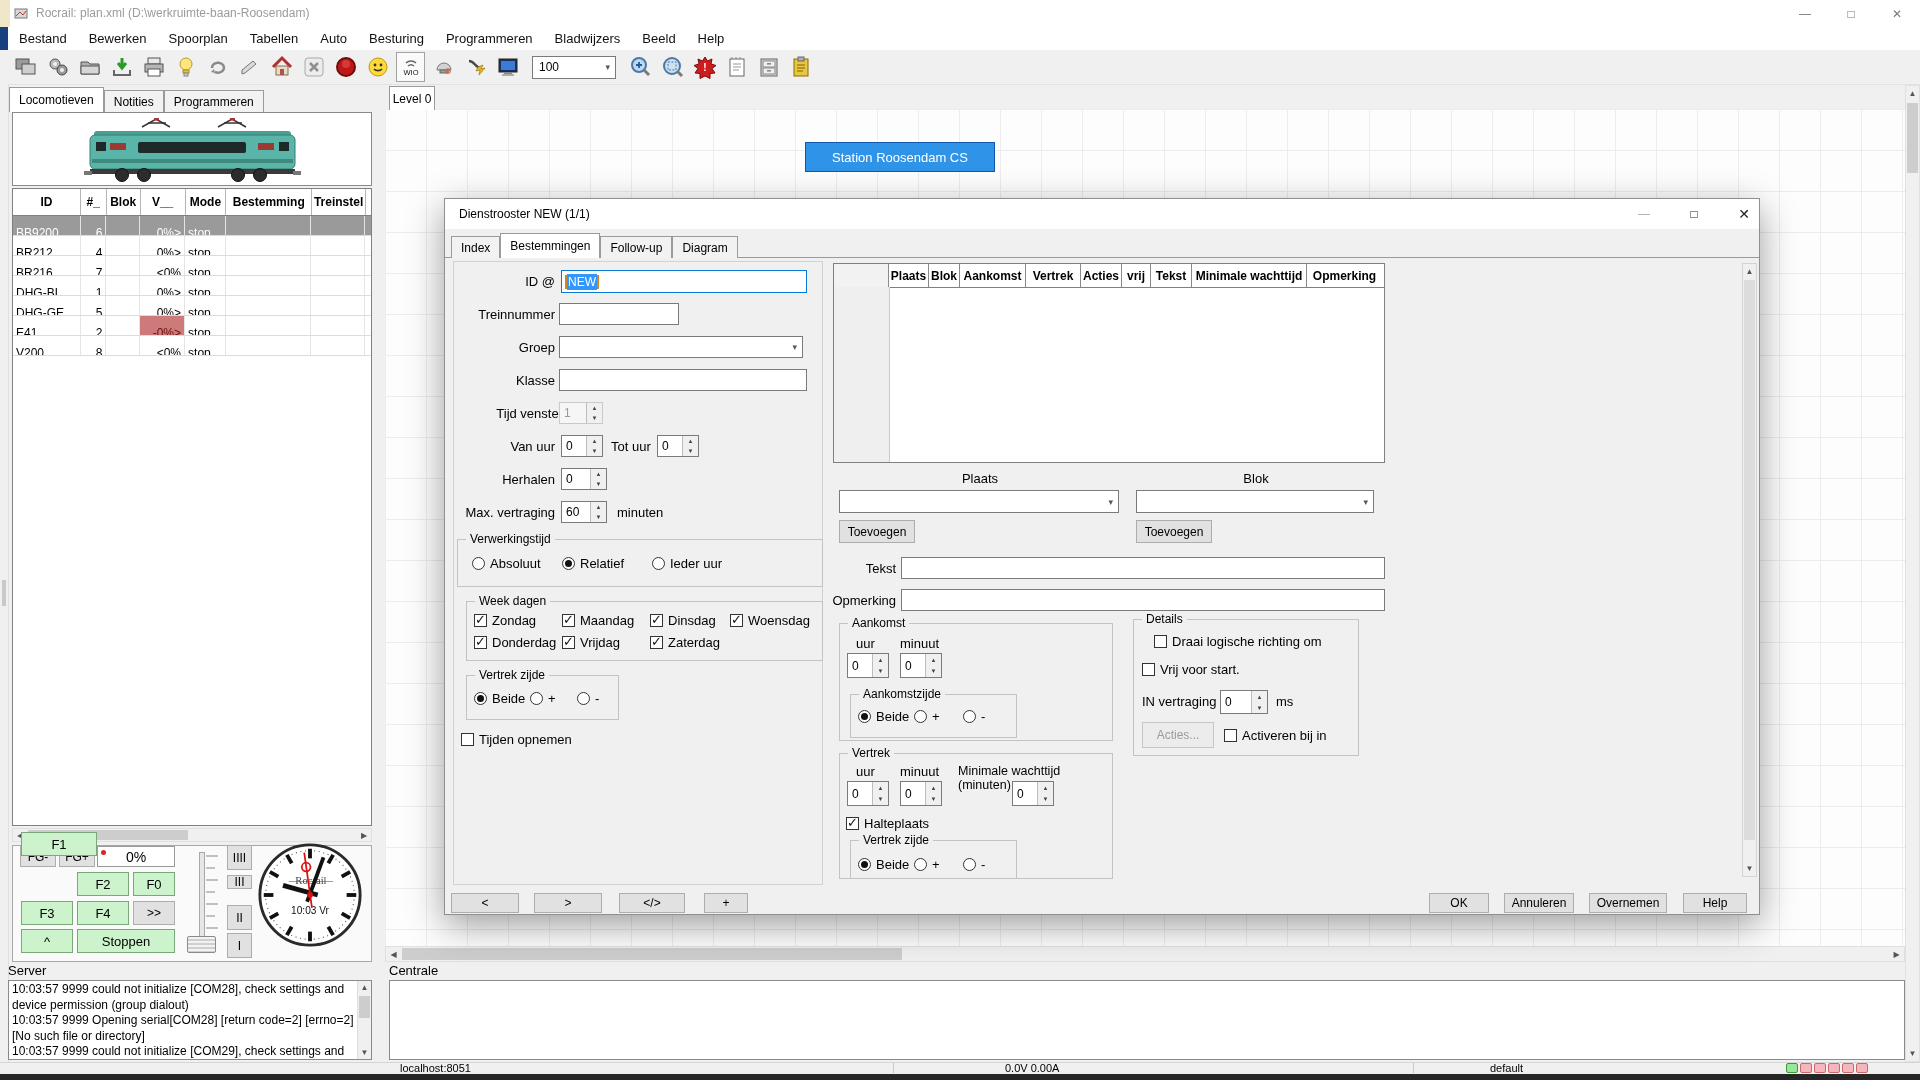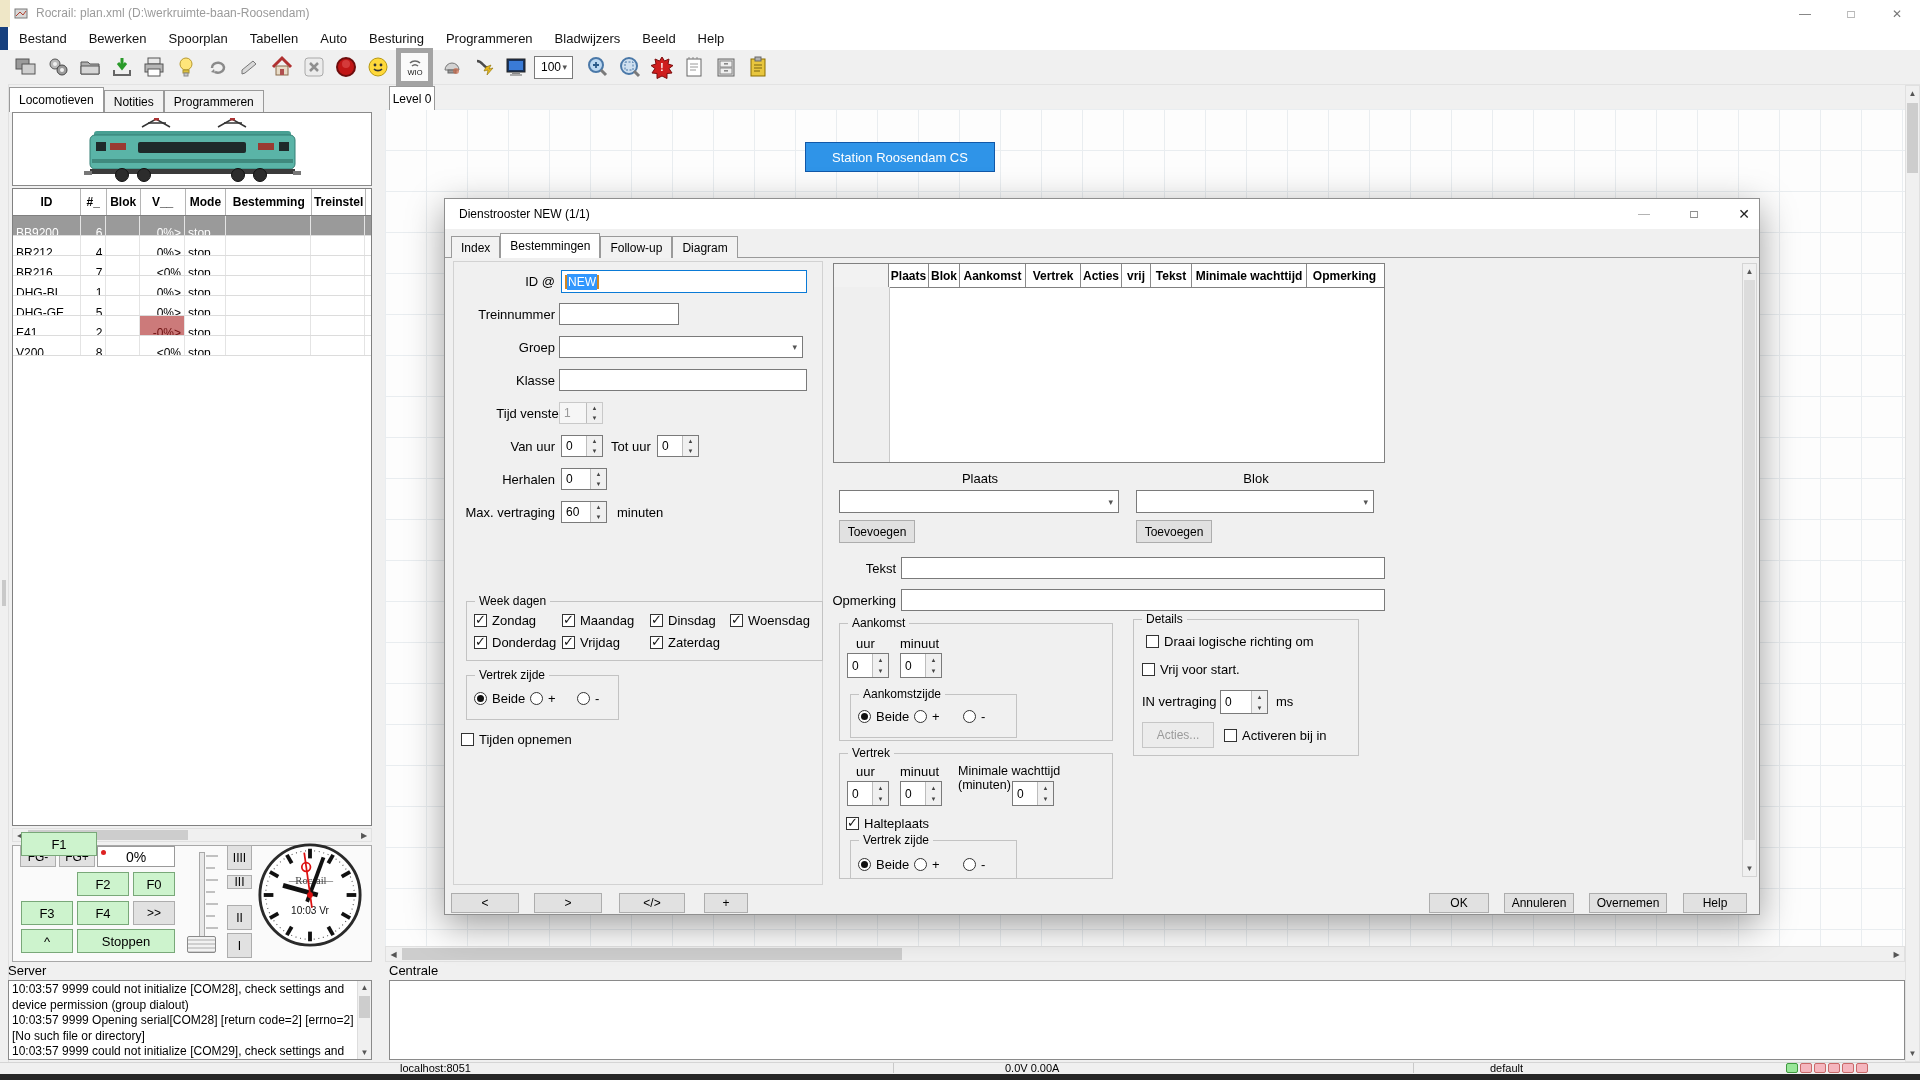--- a/index.html
+++ b/index.html
@@ -186,21 +186,21 @@
         </svg>
       </span>
     <span class="tbtn">
         <svg width="24" height="24">
           <circle cx="12" cy="12" r="9" fill="#ffd83a" stroke="#b89a10"></circle>
           <circle cx="9" cy="10" r="1.4" fill="#333"></circle>
           <circle cx="15" cy="10" r="1.4" fill="#333"></circle>
           <path d="M8 14 a5 4 0 0 0 8 0" stroke="#333" stroke-width="1.6" fill="none"></path>
         </svg>
       </span>
-    <span class="tbtn" style="border:5px solid #a3a3a3;background:#fafafa">
+    <span class="tbtn" style="border:1px solid #a3a3a3;background:#fafafa">
         <svg width="24" height="24">
           <path d="M7 8 a7 7 0 0 1 10 0 M9 11 a4.5 4.5 0 0 1 6 0" stroke="#666" fill="none" stroke-width="1.5"></path>
           <text x="12" y="20" font-size="7.5" text-anchor="middle" fill="#111" font-family="Liberation Sans">WIO</text>
         </svg>
       </span>
     <span class="tbtn">
         <svg width="24" height="24">
           <path d="M5 15 a7 7 0 0 1 14 0 z" fill="#d2d2d2" stroke="#777"></path>
           <rect x="8" y="15" width="8" height="3" fill="#9a9a9a" stroke="#666"></rect>
           <circle cx="16" cy="16" r="3" fill="#c96a4a" opacity=".7"></circle>
@@ -213,21 +213,21 @@
         </svg>
       </span>
     <span class="tbtn">
         <svg width="24" height="24">
           <rect x="3" y="4" width="18" height="13" fill="#18335c" stroke="#222"></rect>
           <rect x="5" y="6" width="14" height="9" fill="#3a7bd6"></rect>
           <rect x="8" y="17" width="8" height="2" fill="#888"></rect>
           <rect x="6" y="19" width="12" height="2" fill="#aaa"></rect>
         </svg>
       </span>
-    <span class="combo" style="width:39px;height:23px;">
+    <span class="combo" style="width:84px;height:23px;margin-left:6px">
       <span style="padding-left:6px;font-size:12px">100</span>
       <span class="chev">▾</span>
     </span>
     <span class="tbtn" style="margin-left:6px">
         <svg width="24" height="24">
           <circle cx="10" cy="10" r="7" fill="#bcd8f2" stroke="#4a78a8" stroke-width="2"></circle>
           <path d="M7 10 h6 M10 7 v6" stroke="#2a5a8a" stroke-width="1.8"></path>
           <path d="M15 15 l5 5" stroke="#7a7a7a" stroke-width="3"></path>
         </svg>
       </span>
@@ -569,20 +569,35 @@
     <div class="flabel" style="left:10px;top:306px;width:100px">Max. vertraging</div>
     <div class="spin abs" style="left:116px;top:302px;width:46px;height:22px">
         <span class="v">60</span>
         <span class="ar">
           <div>▲</div>
           <div>▼</div>
         </span>
       </div>
     <div class="flabel" style="left:172px;top:306px;width:60px;text-align:left">minuten</div>
 
+    <div class="gbox abs" style="left:12px;top:340px;width:366px;height:48px">
+      <span class="glab">Verwerkingstijd</span>
+      <div class="ctl abs" style="left:14px;top:16px">
+          <span class="rd"></span>
+          <span>Absoluut</span>
+        </div>
+      <div class="ctl abs" style="left:104px;top:16px">
+          <span class="rd on"></span>
+          <span>Relatief</span>
+        </div>
+      <div class="ctl abs" style="left:194px;top:16px">
+          <span class="rd"></span>
+          <span>Ieder uur</span>
+        </div>
+    </div>
 
     <div class="gbox abs" style="left:21px;top:402px;width:357px;height:60px">
       <span class="glab">Week dagen</span>
       <div class="ctl abs" style="left:7px;top:11px">
           <span class="cb on"></span>
           <span>Zondag</span>
         </div>
       <div class="ctl abs" style="left:95px;top:11px">
           <span class="cb on"></span>
           <span>Maandag</span>
@@ -739,21 +754,21 @@
           </div>
         <div class="ctl abs" style="left:112px;top:16px">
             <span class="rd"></span>
             <span>-</span>
           </div>
       </div>
     </div>
 
     <div class="gbox abs" style="left:688px;top:420px;width:226px;height:137px">
       <span class="glab">Details</span>
-      <div class="ctl abs" style="left:12px;top:14px">
+      <div class="ctl abs" style="left:20px;top:14px">
           <span class="cb"></span>
           <span>Draai logische richting om</span>
         </div>
       <div class="ctl abs" style="left:8px;top:42px">
           <span class="cb"></span>
           <span>Vrij voor start.</span>
         </div>
       <div class="flabel" style="left:8px;top:74px;text-align:left">IN vertraging</div>
       <div class="spin abs" style="left:86px;top:70px;width:48px;height:24px">
           <span class="v">0</span>

